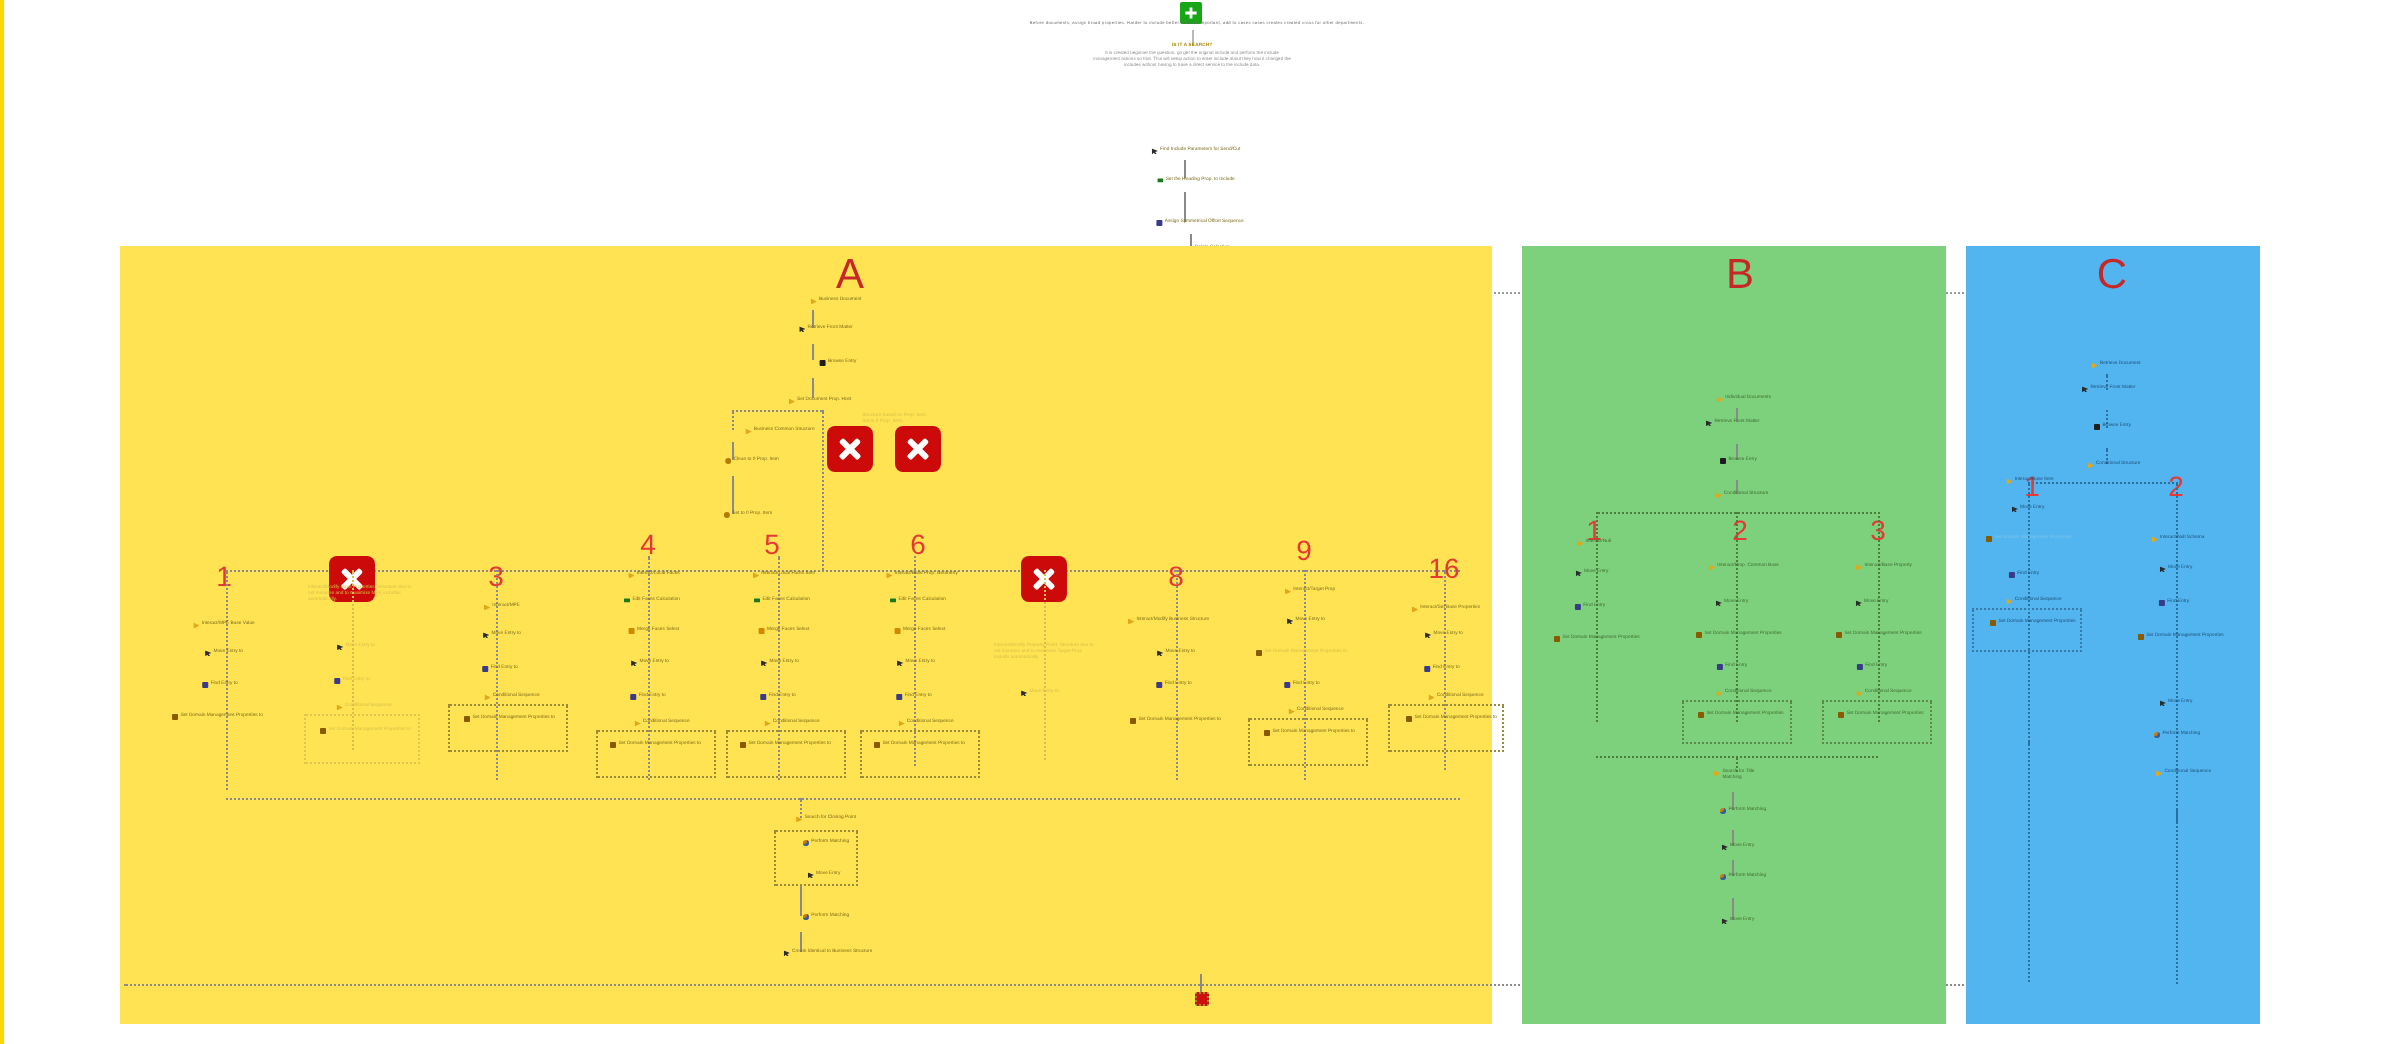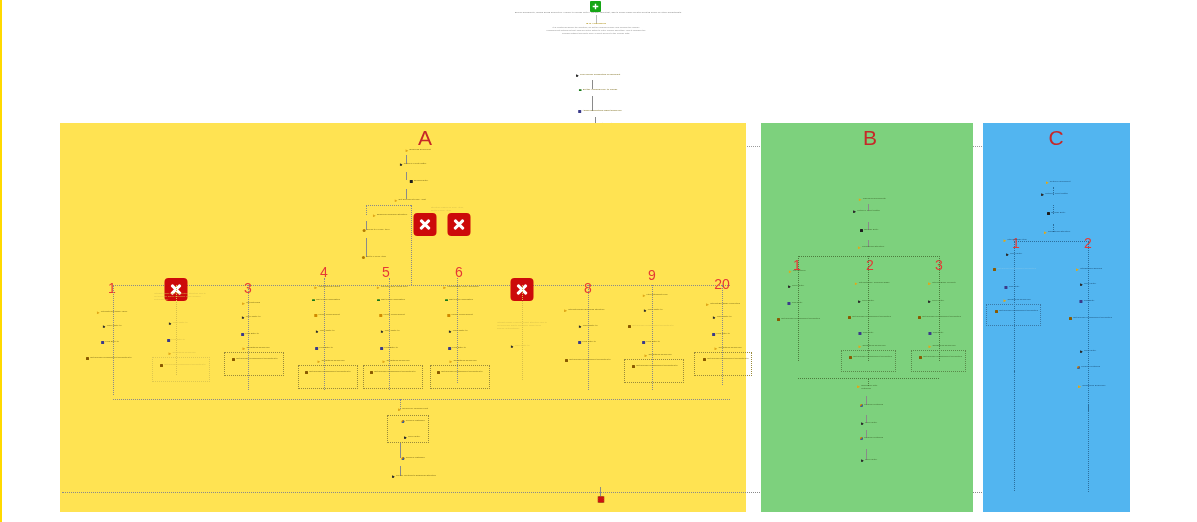--- a/index.html
+++ b/index.html
@@ -286,21 +286,21 @@
   <div class="hdot" style="left:113px; top:285px; width:617px;"></div>
 
   <div class="branch-num" style="left:112px; top:281px;">1</div>
   <div class="branch-num" style="left:176px; top:281px;">2</div>
   <div class="branch-num" style="left:248px; top:281px;">3</div>
   <div class="branch-num" style="left:324px; top:265px;">4</div>
   <div class="branch-num" style="left:386px; top:265px;">5</div>
   <div class="branch-num" style="left:459px; top:265px;">6</div>
   <div class="branch-num" style="left:588px; top:281px;">8</div>
   <div class="branch-num" style="left:652px; top:268px;">9</div>
-  <div class="branch-num" style="left:722px; top:277px;">20</div>
+  <div class="branch-num" style="left:722px; top:277px;">16</div>
 
   <div class="xbadge" style="left:176px; top:278px;"></div>
   <div class="xbadge" style="left:522px; top:278px;"></div>
 
   <div class="vdot" style="left:113px; top:285px; height:110px;"></div>
   <div class="node" style="left:112px; top:311px;">
     <span class="gl gl-arrow"></span>
     <span class="lbl">Interact/MPE Base Value</span>
   </div>
   <div class="node" style="left:112px; top:325px;">

